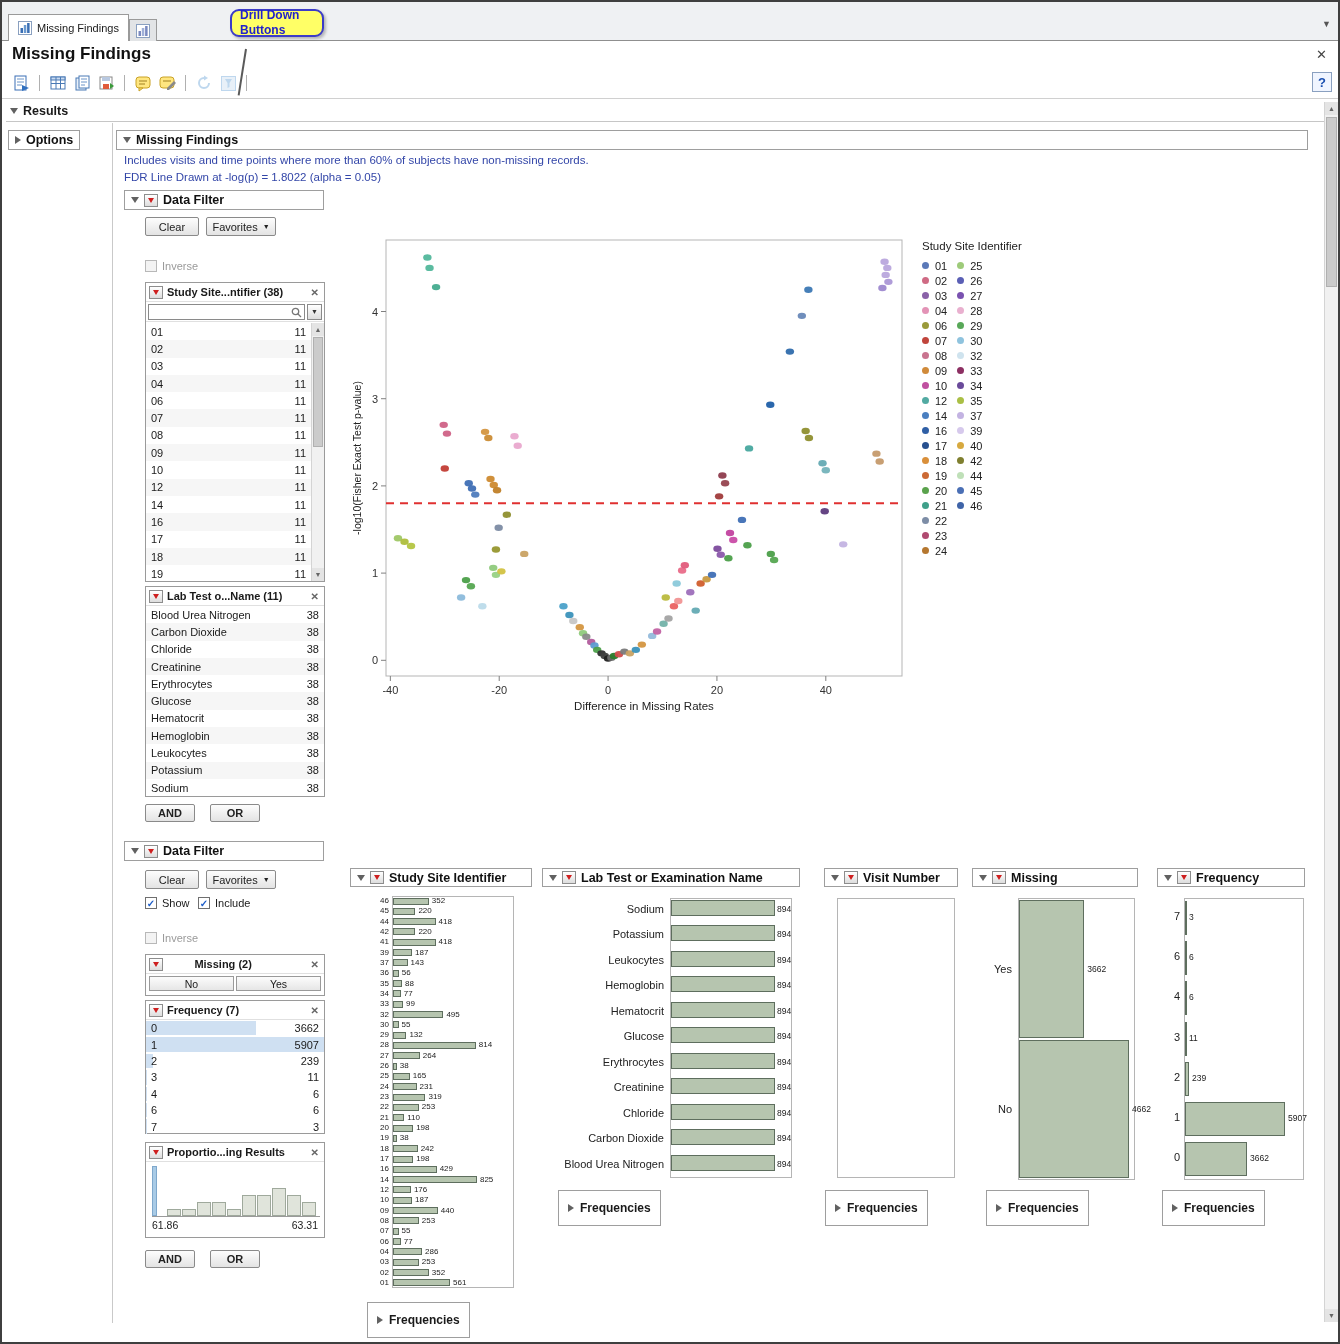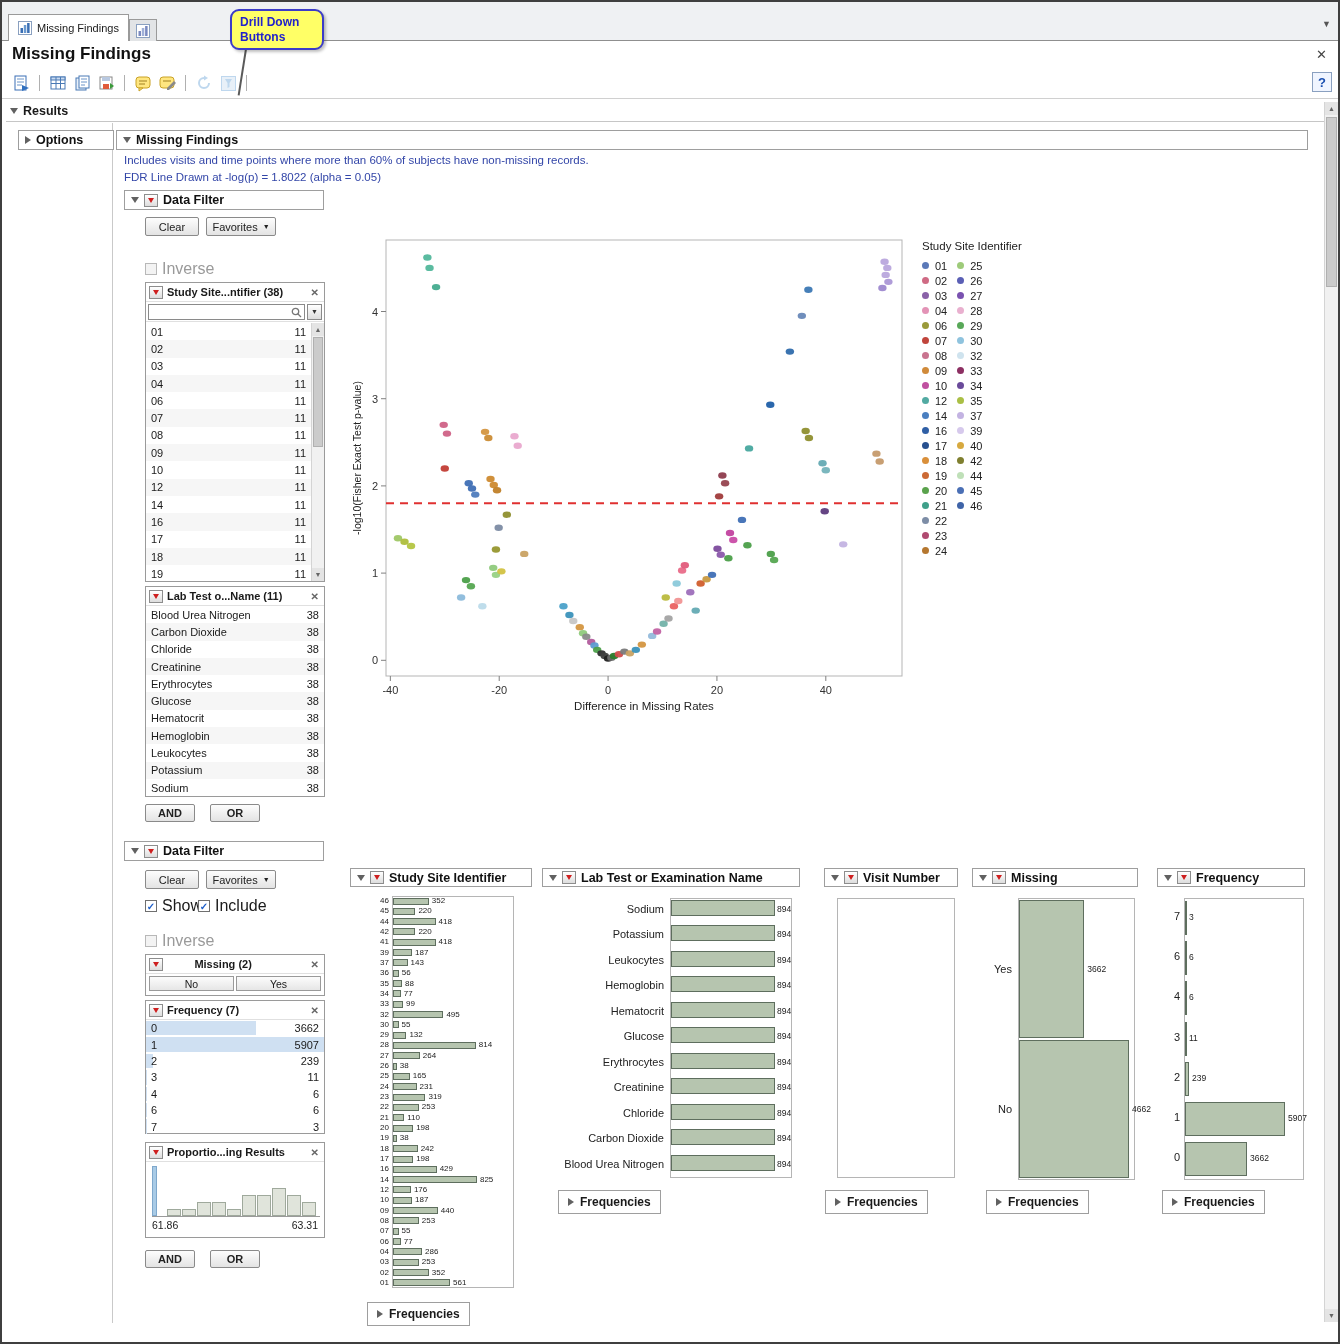--- a/index.html
+++ b/index.html
@@ -13,37 +13,37 @@
 #corner-arrow{position:absolute;right:7px;top:17px;font-size:9px;color:#555}
 
 #page-title{position:absolute;left:10px;top:42px;font-size:17px;font-weight:bold;color:#111}
 #close-x{position:absolute;left:1314px;top:45px;font-size:13px;color:#444;cursor:default}
 #toolbar{position:absolute;left:0;top:66px;width:1336px;height:31px;border-bottom:1px solid #d0d0d0;display:flex;align-items:center;padding-left:10px;gap:6px}
 .tsep{width:1px;height:16px;background:#b0b0b0;margin:0 3px}
 .ticon{width:18px;height:18px;display:flex;align-items:center;justify-content:center}
 .ticon.dis{opacity:.65}
 #help-btn{position:absolute;left:1310px;top:70px;width:20px;height:20px;border:1px solid #8aa0c0;background:#f0f5ff;color:#1a4fb0;font-weight:bold;font-size:13px;display:flex;align-items:center;justify-content:center}
 
-#callout{position:absolute;left:228px;top:7px;width:94px;height:41px;background:#ffff66;border:2px solid #3c3cc8;border-radius:9px;color:#2222cc;font-weight:bold;font-size:12px;line-height:1.25;display:flex;flex-direction:column;justify-content:center;padding-left:8px;box-shadow:2px 2px 3px rgba(0,0,0,.25);z-index:5}
+#callout{position:absolute;left:228px;top:7px;width:94px;height:28px;background:#ffff66;border:2px solid #3c3cc8;border-radius:9px;color:#2222cc;font-weight:bold;font-size:12px;line-height:1.25;display:flex;flex-direction:column;justify-content:center;padding-left:8px;box-shadow:2px 2px 3px rgba(0,0,0,.25);z-index:5}
 #callout-tail{position:absolute;left:243px;top:47px;width:2px;height:47px;background:#5a5a5a;transform:rotate(9deg);transform-origin:top center;z-index:4}
 
 .outline-hdr{position:absolute;display:flex;align-items:center;gap:5px;border:1px solid #9e9e9e;background:#fff;height:20px;padding:0 6px;font-weight:bold;font-size:12.5px;color:#111}
 .tri-open{width:0;height:0;border-left:4.5px solid transparent;border-right:4.5px solid transparent;border-top:6px solid #616161;flex:none}
 .tri-closed{width:0;height:0;border-top:4.5px solid transparent;border-bottom:4.5px solid transparent;border-left:6px solid #616161;flex:none}
 .red-menu{width:14px;height:13px;border:1px solid #8d8d8d;background:linear-gradient(#fff,#ddd);display:inline-flex;align-items:center;justify-content:center;flex:none}
 .red-tri{width:0;height:0;border-left:3.5px solid transparent;border-right:3.5px solid transparent;border-top:5px solid #ce1f1f}
 #results-hdr{position:absolute;left:4px;top:99px;width:1320px;height:21px;display:flex;align-items:center;gap:5px;font-weight:bold;font-size:12.5px;border-bottom:1px solid #c6c6c6;padding-left:4px}
 #vdivider{position:absolute;left:110px;top:121px;width:1px;height:1200px;background:#c9c9c9}
 .note{position:absolute;color:#3346a8;font-size:11.5px}
 
 .btn{position:absolute;display:inline-flex;align-items:center;justify-content:center;gap:5px;border:1px solid #8a8a8a;background:linear-gradient(#fdfdfd,#e3e3e3);border-radius:2px;font-size:11px;height:19px;padding:0 10px;color:#222}
 .btn.small{height:18px;font-weight:bold}
-.freq-btn{position:absolute;display:flex;align-items:center;gap:6px;border:1px solid #9e9e9e;background:#fff;height:24px;padding:0 9px;font-weight:bold;font-size:12px}
-
-.cbrow{position:absolute;display:flex;align-items:center;gap:5px;font-size:16px}
+.freq-btn{position:absolute;display:flex;align-items:center;gap:6px;border:1px solid #9e9e9e;background:#fff;height:36px;padding:0 9px;font-weight:bold;font-size:12px}
+
+.cbrow{position:absolute;display:flex;align-items:center;gap:5px;font-size:11px}
 .cb{width:12px;height:12px;border:1px solid #6f6f6f;background:#fff;display:inline-flex;align-items:center;justify-content:center;font-size:10px;font-weight:bold;color:#1b5cc8;flex:none}
 .cb.checked::after{content:"✓"}
 .cb.disabled{border-color:#b8b8b8;background:#f3f3f3}
 .graytxt{color:#9a9a9a}
 
 .listbox{position:absolute;border:1px solid #9a9a9a;background:#fff}
 .lb-hdr{display:flex;align-items:center;gap:4px;height:19px;padding:0 3px;font-weight:bold;font-size:11px;border-bottom:1px solid #e0e0e0}
 .lb-x{margin-left:auto;color:#666;font-size:10px;padding-right:2px}
 .lb-search-row{display:flex;align-items:center;height:20px;border-bottom:1px solid #e0e0e0;padding:1px 2px;gap:2px}
 .lb-search{flex:1;height:16px;border:1px solid #8a8a8a;font-size:11px;padding:0 16px 0 3px}
@@ -192,21 +192,21 @@
     <span class="tsep"></span>
   </div>
   <div id="help-btn">?</div>
 
   <div id="results-hdr">
     <span class="tri-open"></span>
     <span>Results</span>
   </div>
   <div id="vdivider"></div>
 
-  <div class="outline-hdr" style="left:16px;top:128px;width:96px">
+  <div class="outline-hdr" style="left:6px;top:128px;width:72px">
     <span class="tri-closed"></span>
     <span>Options</span>
   </div>
 
   <div class="outline-hdr" style="left:114px;top:128px;width:1192px">
     <span class="tri-open"></span>
     <span>Missing Findings</span>
   </div>
   <div class="note" style="left:122px;top:152px">Includes visits and time points where more than 60% of subjects have non-missing records.</div>
   <div class="note" style="left:122px;top:169px">FDR Line Drawn at -log(p) = 1.8022 (alpha = 0.05)</div>

